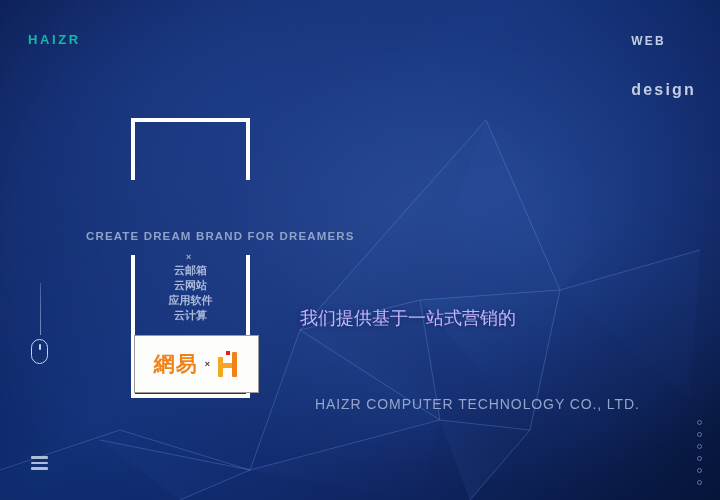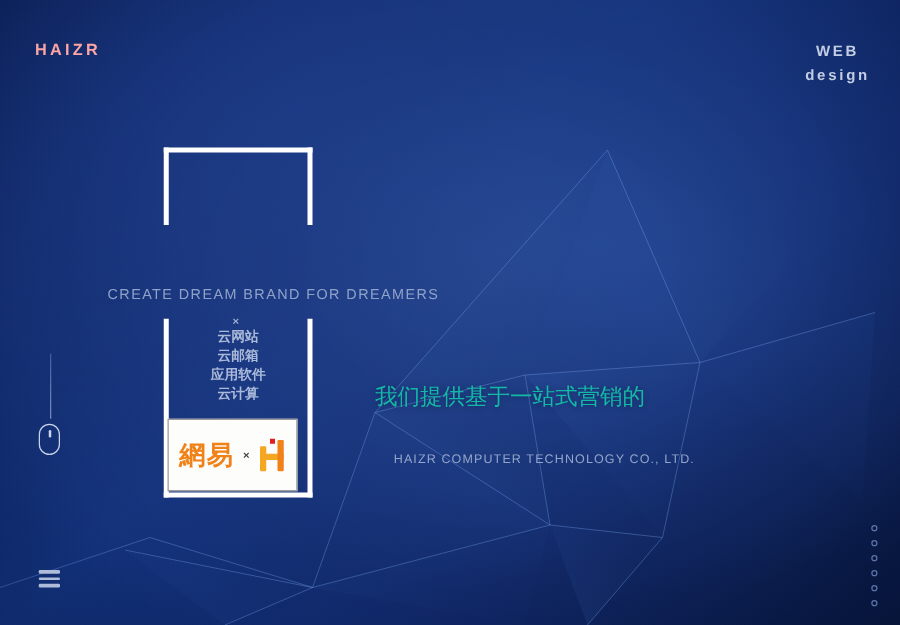--- a/index.html
+++ b/index.html
@@ -36,42 +36,43 @@
   .poly {
     position: absolute;
     inset: 0;
   }
 
   
   .brand-mark {
     position: absolute;
     left: 28px;
     top: 32px;
-    color: #fca5a5;
+    color: #14b8a6;
     font-size: 13px;
     font-weight: bold;
     letter-spacing: 2.6px;
   }
   .topright {
     position: absolute;
     right: 24px;
     top: 32px;
-    text-align: center;
+    text-align: left;
     color: #c3cde4;
     line-height: 19px;
   }
   .topright .l1 {
     font-size: 12px;
     font-weight: bold;
     letter-spacing: 2.2px;
   }
   .topright .l2 {
-    font-size: 12px;
+    font-size: 16px;
     font-weight: bold;
     letter-spacing: 2.2px;
+    margin-top: 29px;
   }
 
   
   .rail-line {
     position: absolute;
     left: 40px;
     top: 283px;
     width: 1px;
     height: 52px;
     background: linear-gradient(#4a68a8, #8fa4cf);
@@ -200,21 +201,21 @@
     line-height: 15px;
     font-weight: bold;
     font-family: "Liberation Sans", "DejaVu Sans", sans-serif;
   }
 
   
   .logo-box {
     position: absolute;
     left: 134px;
     top: 335px;
-    width: 104px;
+    width: 125px;
     height: 58px;
     background: #fdfdfb;
     border: 1.5px solid #9a9a9a;
     box-sizing: border-box;
     display: flex;
     align-items: center;
     justify-content: center;
     gap: 7px;
   }
   .wangyi {
@@ -278,43 +279,43 @@
     text-shadow: 0 2px 8px rgba(3,12,40,0.45);
     font-family: "DejaVu Sans", sans-serif;
   }
   .subhead {
     position: absolute;
     left: 86px;
     top: 230px;
     color: #8fa2c8;
     font-size: 11.5px;
     letter-spacing: 1.15px;
-    font-weight: normal;
+    font-weight: bold;
     white-space: nowrap;
     text-align: right;
   }
 
   
   .pitch {
     position: absolute;
     left: 300px;
     top: 305px;
-    color: #14b8a6;
+    color: #c4b5fd;
     font-size: 18px;
     line-height: 26px;
     font-family: "DejaVu Sans", sans-serif;
     text-shadow: 0 1px 5px rgba(3,12,40,0.4);
     white-space: nowrap;
   }
   .pitch-en {
     position: absolute;
     left: 301px;
-    top: 362px;
+    top: 396px;
     color: #93a5ca;
-    font-size: 10px;
+    font-size: 14px;
     letter-spacing: 0.9px;
     white-space: nowrap;
     padding-left: 14px;
   }
 </style>
 </head>
 <body>
 
 <div id="stage">
 
@@ -389,22 +390,22 @@
     <div class="f-top"></div>
     <div class="f-left-a"></div>
     <div class="f-right-a"></div>
     <div class="f-left-b"></div>
     <div class="f-right-b"></div>
     <div class="f-bottom"></div>
   </div>
 
   <div class="feature-x">×</div>
   <div class="feature-list">
+    <div>云邮箱</div>
     <div>云网站</div>
-    <div>云邮箱</div>
     <div>应用软件</div>
     <div>云计算</div>
   </div>
 
   <div class="logo-box">
     <span class="wangyi">網易</span>
     <span class="xsign">×</span>
     <span class="hmark">
       <span class="stem-l"></span>
       <span class="bar"></span>

